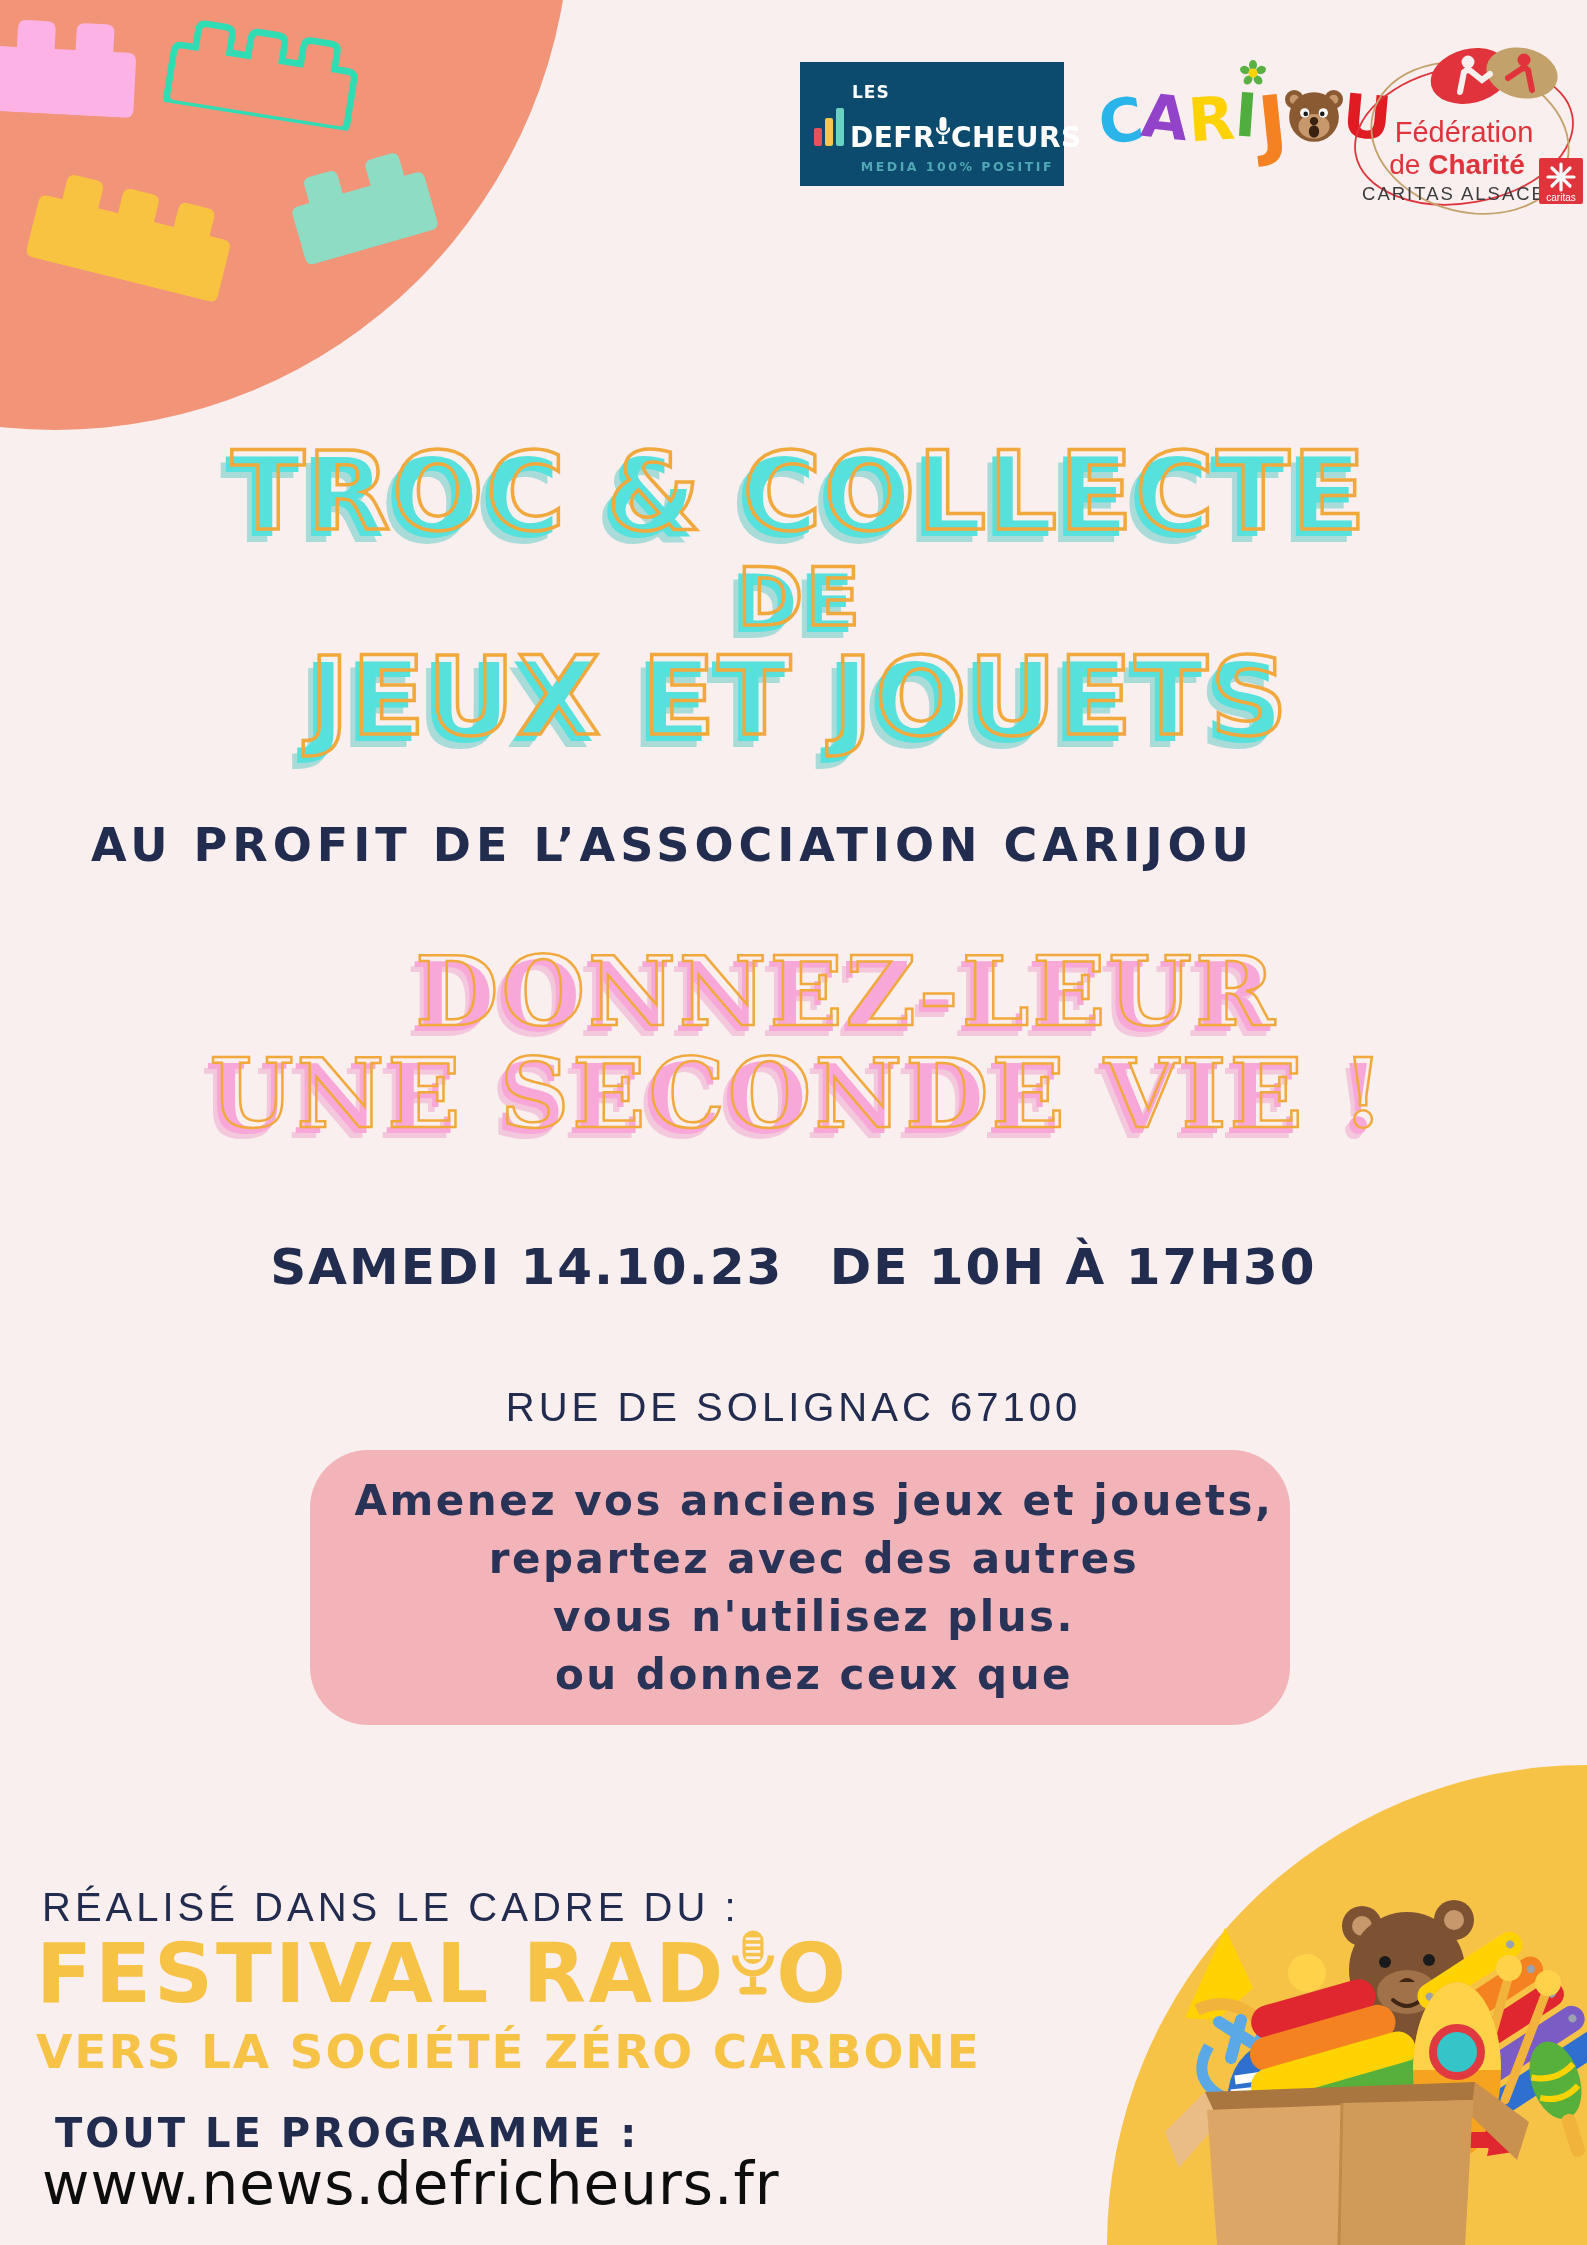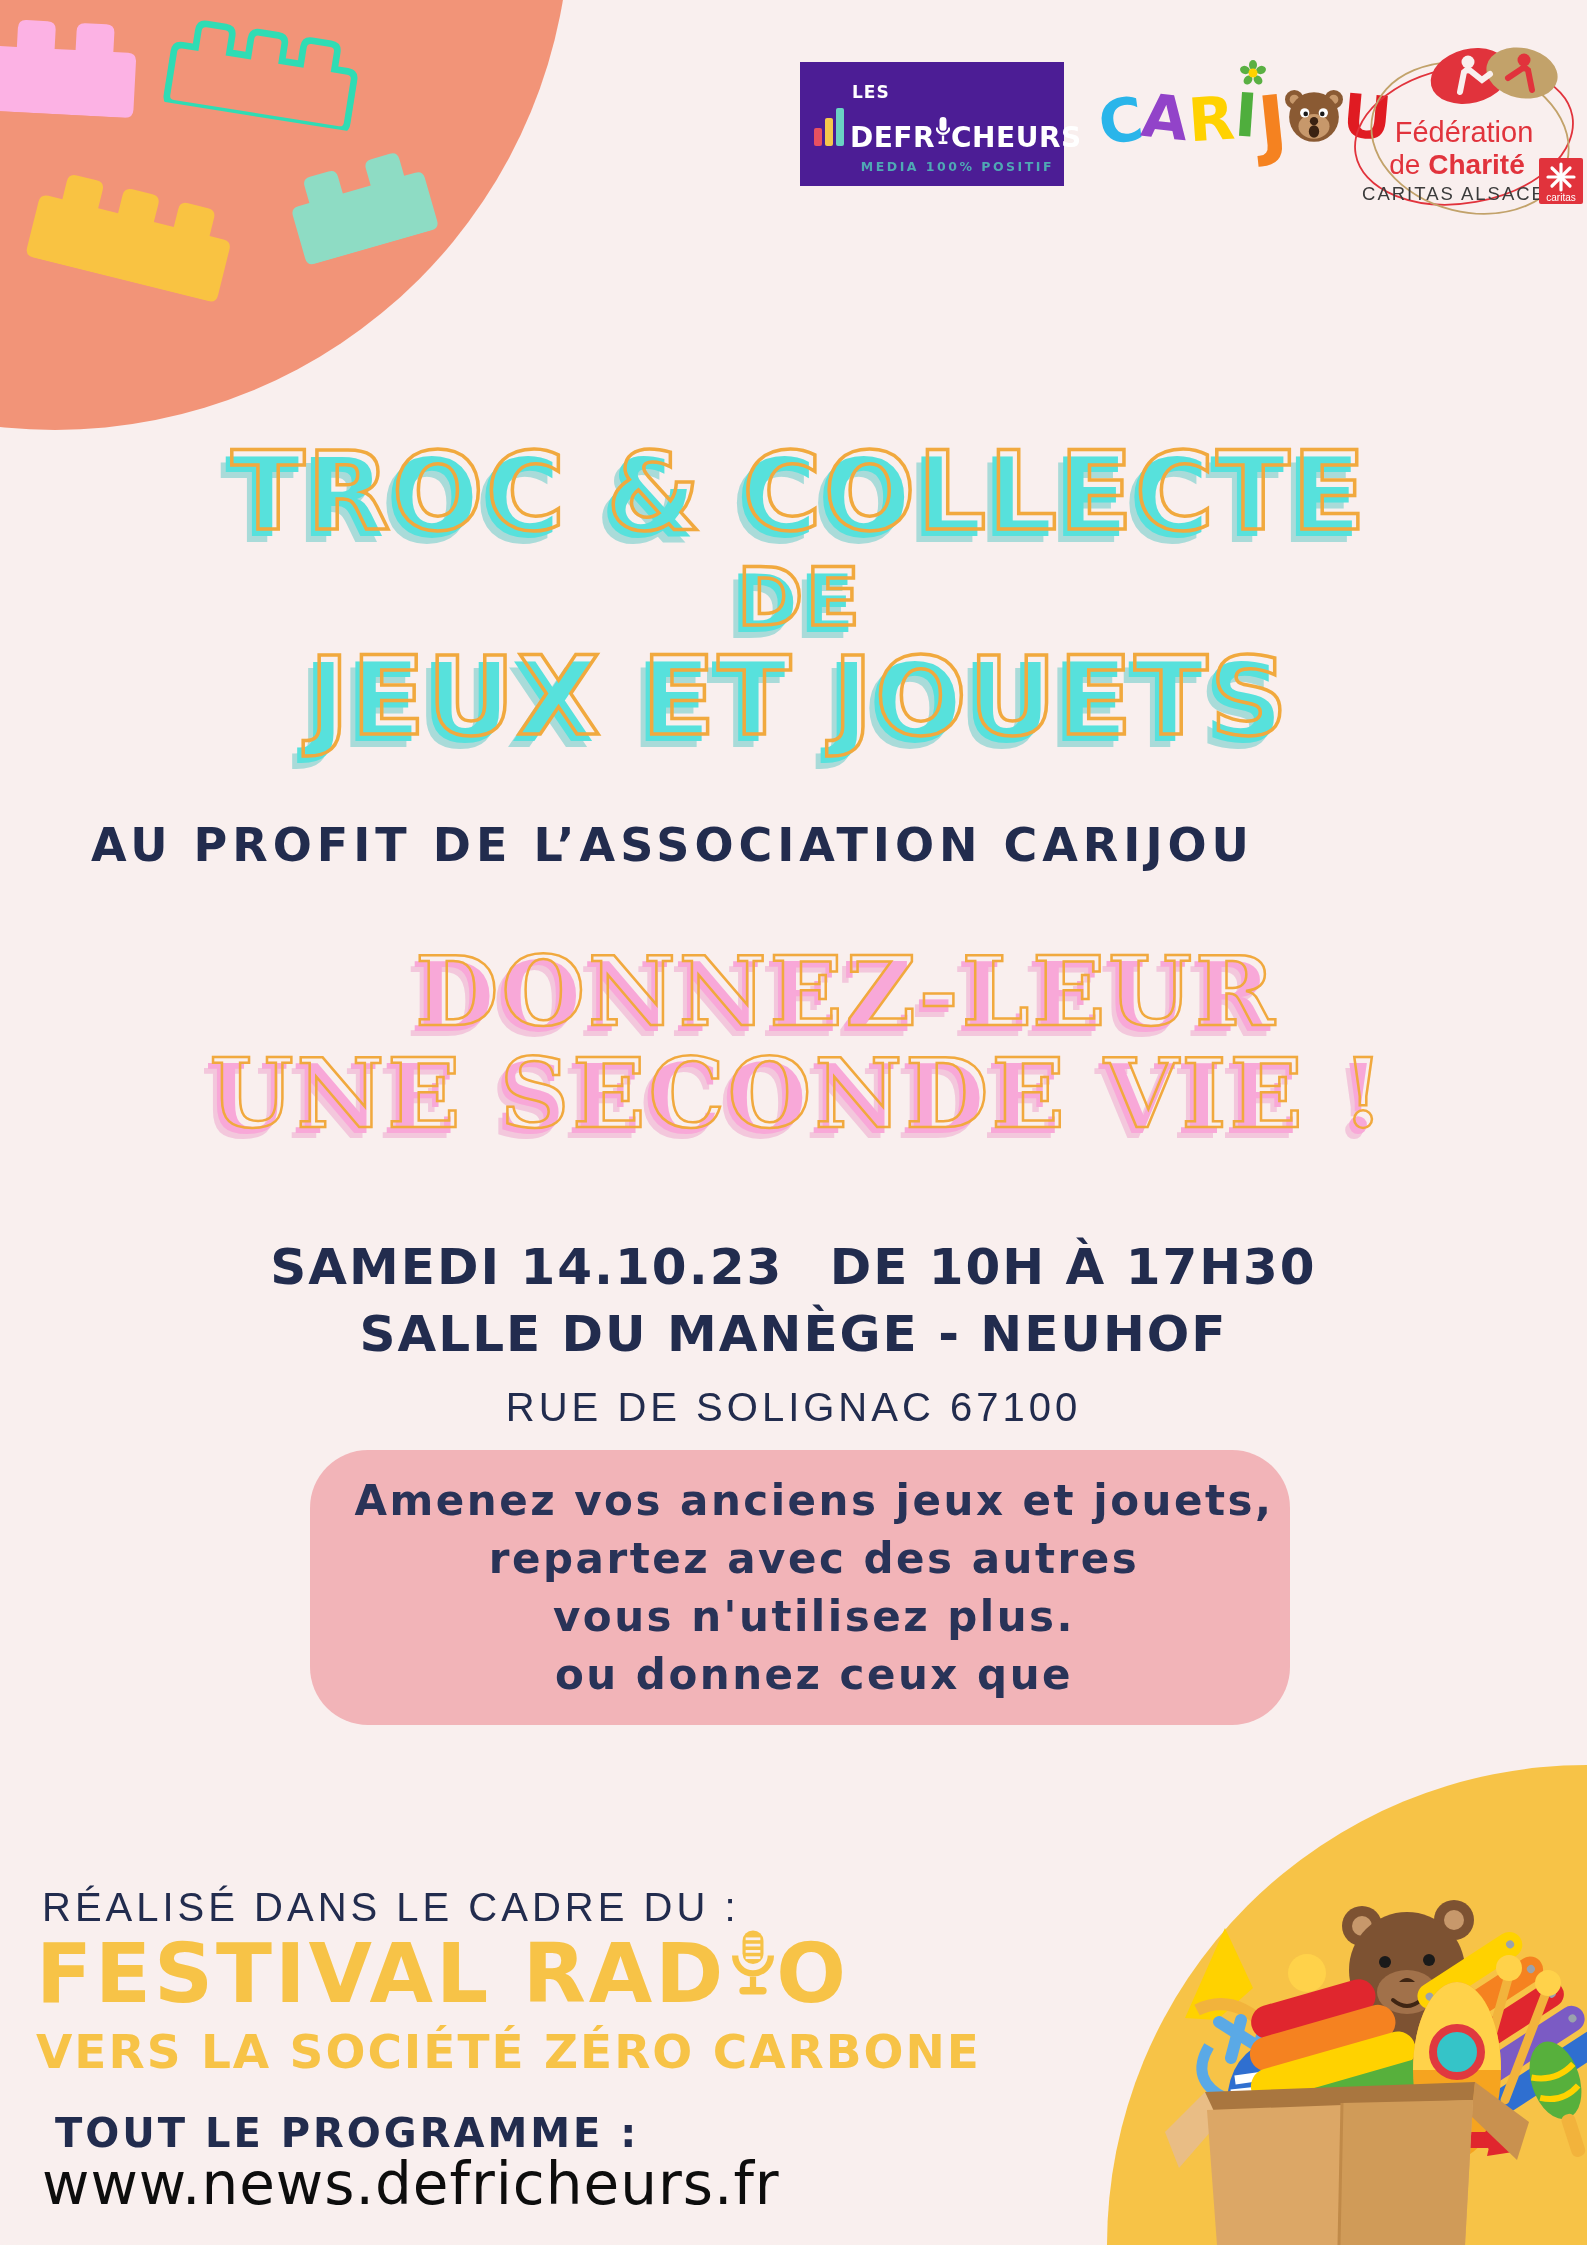--- a/index.html
+++ b/index.html
@@ -5,21 +5,21 @@
   html,body{margin:0;padding:0;}
   body{width:1587px;height:2245px;overflow:hidden;background:#f9efee;font-family:"DejaVu Sans",sans-serif;}
   .poster{position:absolute;inset:0;width:1587px;height:2245px;background:#f9efee;overflow:hidden;}
 
   
   .blob-tl{position:absolute;left:-460px;top:-600px;width:1030px;height:1030px;border-radius:50%;background:#f29478;}
   .blob-br{position:absolute;left:1107px;top:1765px;width:960px;height:960px;border-radius:50%;background:#f7c347;}
   .brick{position:absolute;}
 
   
-  .defri{position:absolute;left:800px;top:62px;width:264px;height:124px;background:#4c1d95;}
+  .defri{position:absolute;left:800px;top:62px;width:264px;height:124px;background:#0c4a6e;}
   .defri .les{position:absolute;left:52px;top:20px;color:#fff;font-size:17px;font-weight:bold;letter-spacing:1px;}
   .defri .row{position:absolute;left:12px;top:40px;display:flex;align-items:flex-end;}
   .defri .word{color:#fff;font-size:28px;font-weight:bold;letter-spacing:.5px;line-height:1;display:flex;align-items:flex-end;}
   .defri .tag{position:absolute;right:10px;bottom:12px;color:#4fa8b4;font-size:12.5px;font-weight:bold;letter-spacing:2.5px;}
 
   .carijou{position:absolute;left:1098px;top:72px;width:250px;height:120px;white-space:nowrap;}
   .cj{display:inline-block;font-weight:bold;font-size:60px;line-height:1;font-family:"DejaVu Sans",sans-serif;}
   .cj0{transform:rotate(-8deg) translateY(6px);}
   .cj1{transform:rotate(6deg) translateY(2px);}
   .cj2{transform:rotate(-4deg) translateY(4px);}
@@ -198,21 +198,20 @@
     </span>
   </div>
   <div class="ol-wrap" style="top: 1052px; font-size: 96px; --fill: #f8a8d8; --stroke: #f1a93e;">
     <span class="lay p-font">
       <span class="p-fill">UNE SECONDE VIE !</span>
       <span class="p-stroke">UNE SECONDE VIE !</span>
     </span>
   </div>
 
   <div class="event ev1">SAMEDI 14.10.23  DE 10H À 17H30</div>
-  <div class="event ev2">SALLE DU MANÈGE - NEUHOF</div>
   <div class="event ev3">RUE DE SOLIGNAC 67100</div>
 
   <div class="infobox">
     <div class="txt">
       <div>Amenez vos anciens jeux et jouets,</div>
       <div>repartez avec des autres</div>
       <div>vous n'utilisez plus.</div>
       <div>ou donnez ceux que</div>
     </div>
   </div>

